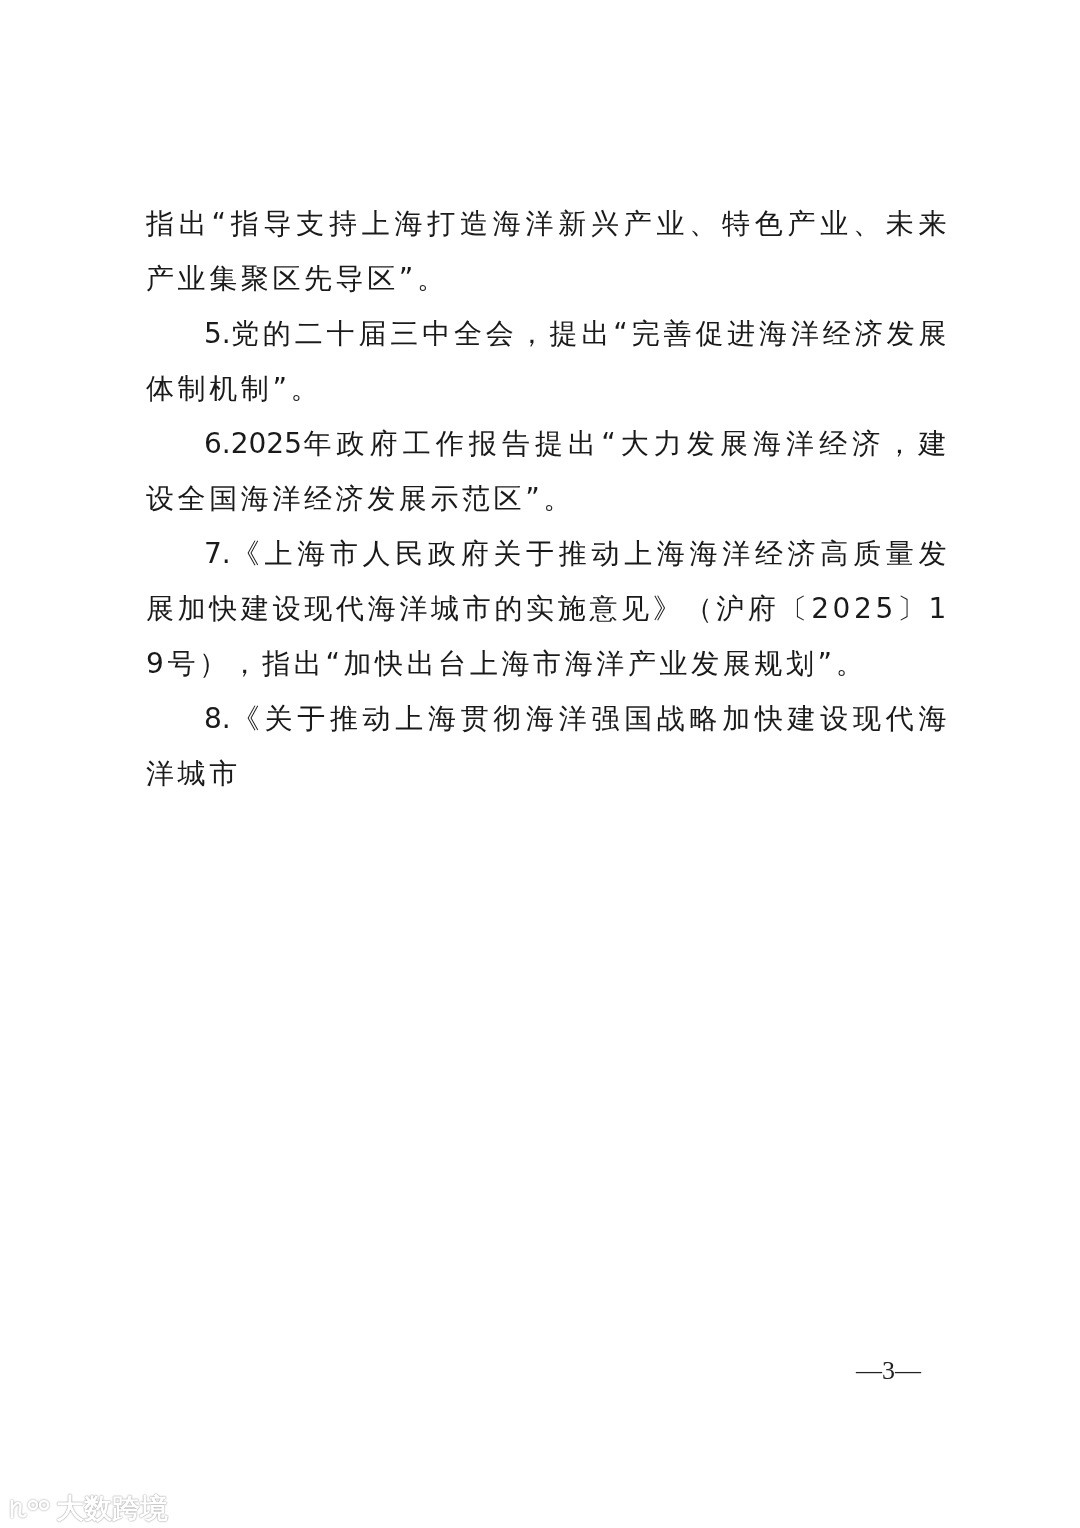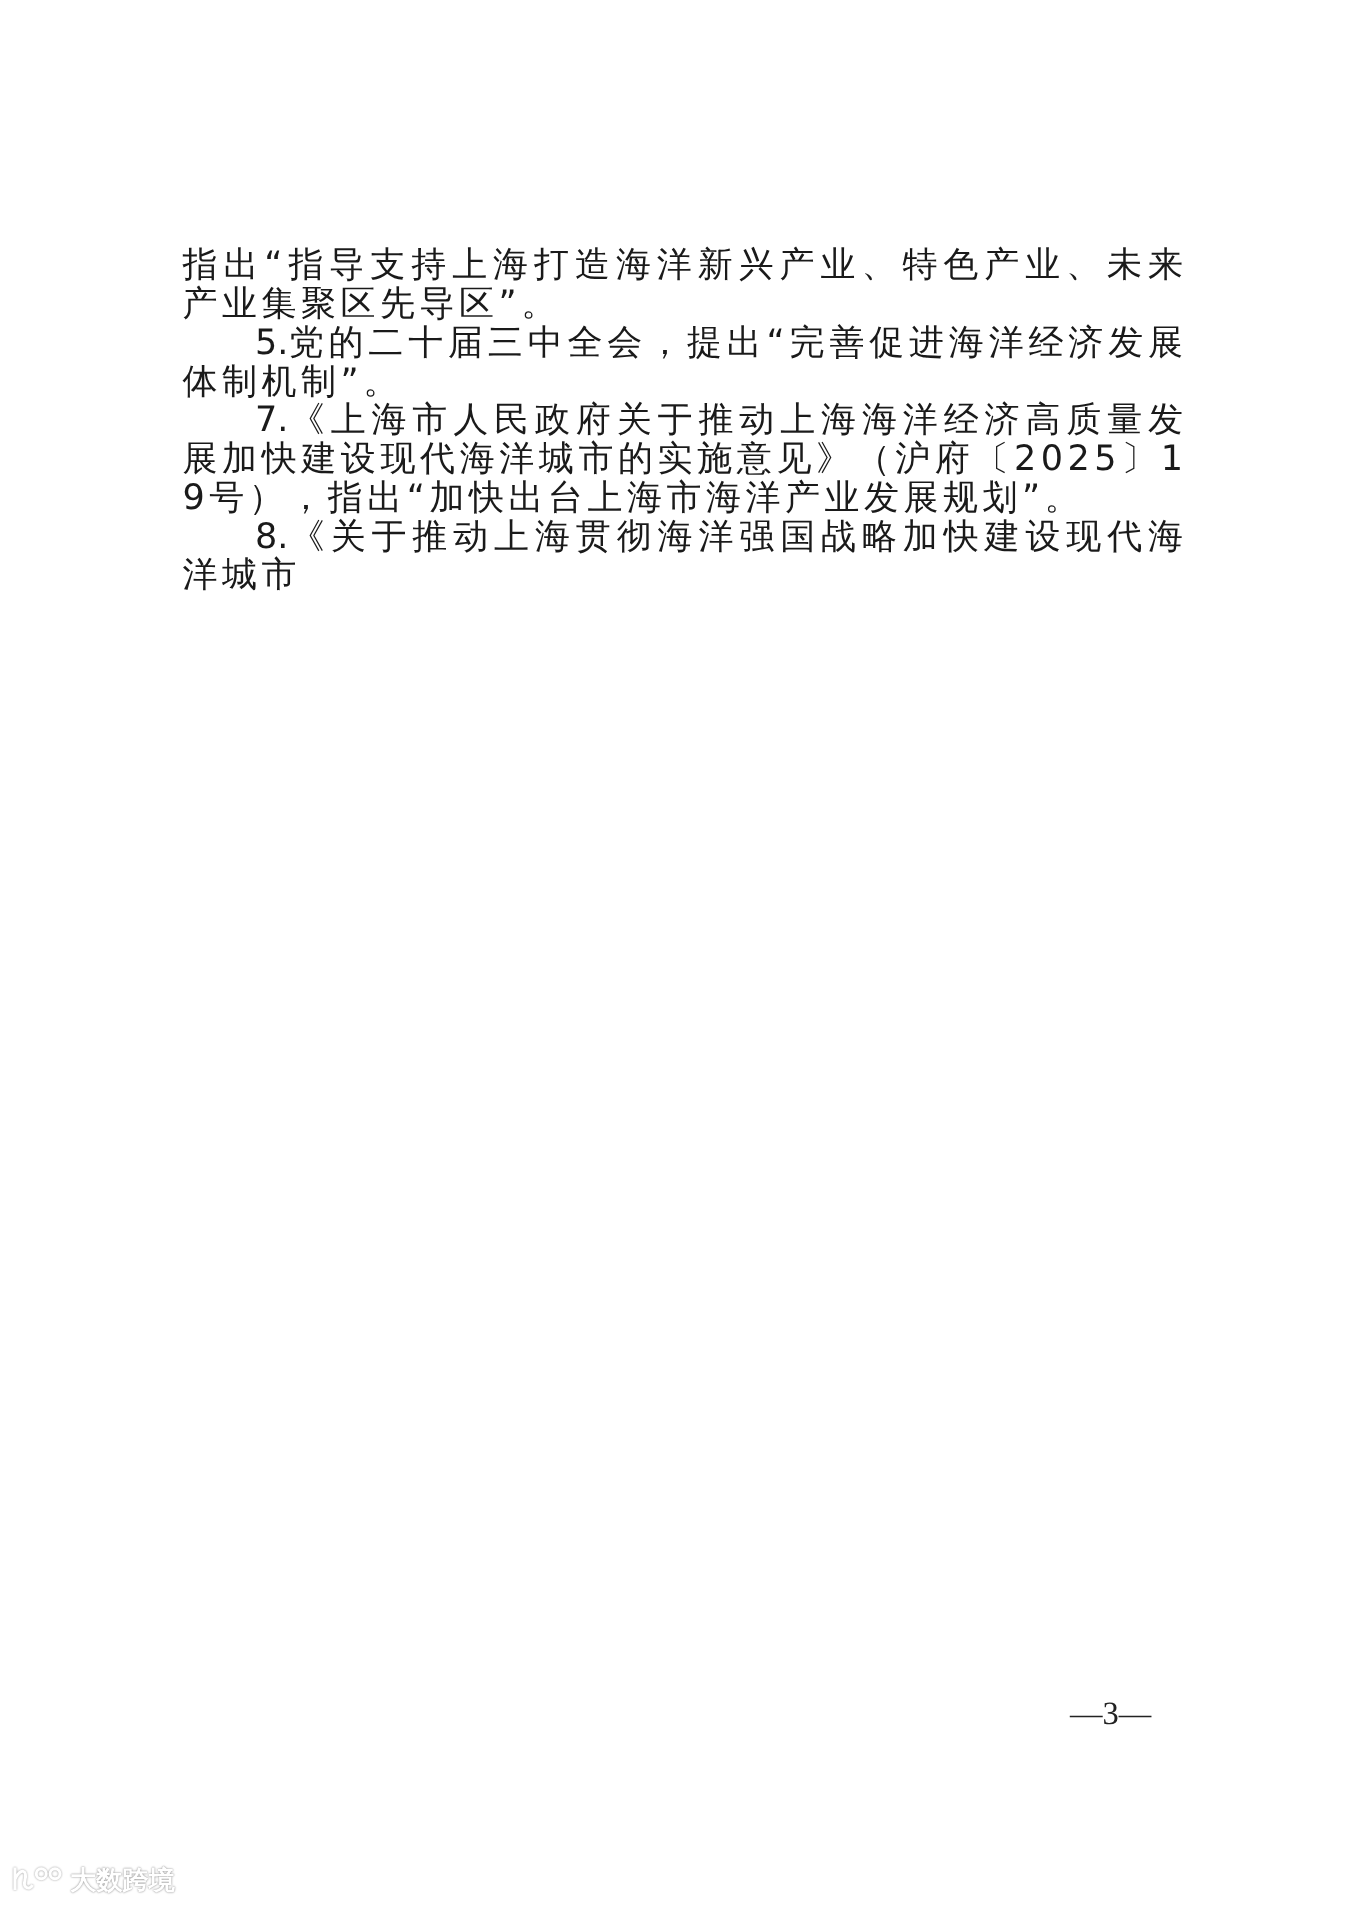--- a/index.html
+++ b/index.html
@@ -17,21 +17,21 @@
     }
     .page-body {
       position: absolute;
       left: 146px;
       top: 196px;
       width: 804px;
     }
     .para {
       margin: 0;
       font-size: 28px;
-      line-height: 31px;
+      line-height: 55px;
       letter-spacing: 3.6px;
       text-align: justify;
       text-align-last: left;
       word-break: break-all;
     }
     .para.indent {
       text-indent: 58px;
     }
     .para .num {
       font-family: "DejaVu Sans", "Liberation Sans", sans-serif;
@@ -44,44 +44,47 @@
       font-family: "Liberation Serif", "DejaVu Serif", serif;
       font-size: 26px;
       color: #222;
       letter-spacing: 0;
     }
     .watermark {
       position: absolute;
       left: 8px;
       top: 1490px;
       display: flex;
-      align-items: flex-start;
+      align-items: center;
       gap: 4px;
       color: #ffffff;
       font-family: "DejaVu Sans", sans-serif;
-      font-size: 21px;
+      font-size: 28px;
       font-weight: bold;
       text-shadow: 0 0 2px rgba(0,0,0,0.35), 0 0 1px rgba(0,0,0,0.35);
       opacity: 0.95;
     }
     .watermark-logo {
       width: 44px;
       height: 26px;
       display: inline-block;
     }
   </style>
 </head>
 <body>
 
 <main class="page-body">
   <p class="para">
     <span>指出“指导支持上海打造海洋新兴产业、特色产业、未来产业集聚区先导区”。</span>
   </p>
   <p class="para indent">
     <span class="num">5.</span><span>党的二十届三中全会，提出“完善促进海洋经济发展体制机制”。</span>
+  </p>
+  <p class="para indent">
+    <span class="num">6.2025</span><span>年政府工作报告提出“大力发展海洋经济，建设全国海洋经济发展示范区”。</span>
   </p>
   <p class="para indent">
     <span class="num">7.</span><span>《上海市人民政府关于推动上海海洋经济高质量发展加快建设现代海洋城市的实施意见》（沪府〔2025〕19号），指出“加快出台上海市海洋产业发展规划”。</span>
   </p>
   <p class="para indent">
     <span class="num">8.</span><span>《关于推动上海贯彻海洋强国战略加快建设现代海洋城市</span>
   </p>
 </main>
 
 <div class="page-number">—3—</div>

